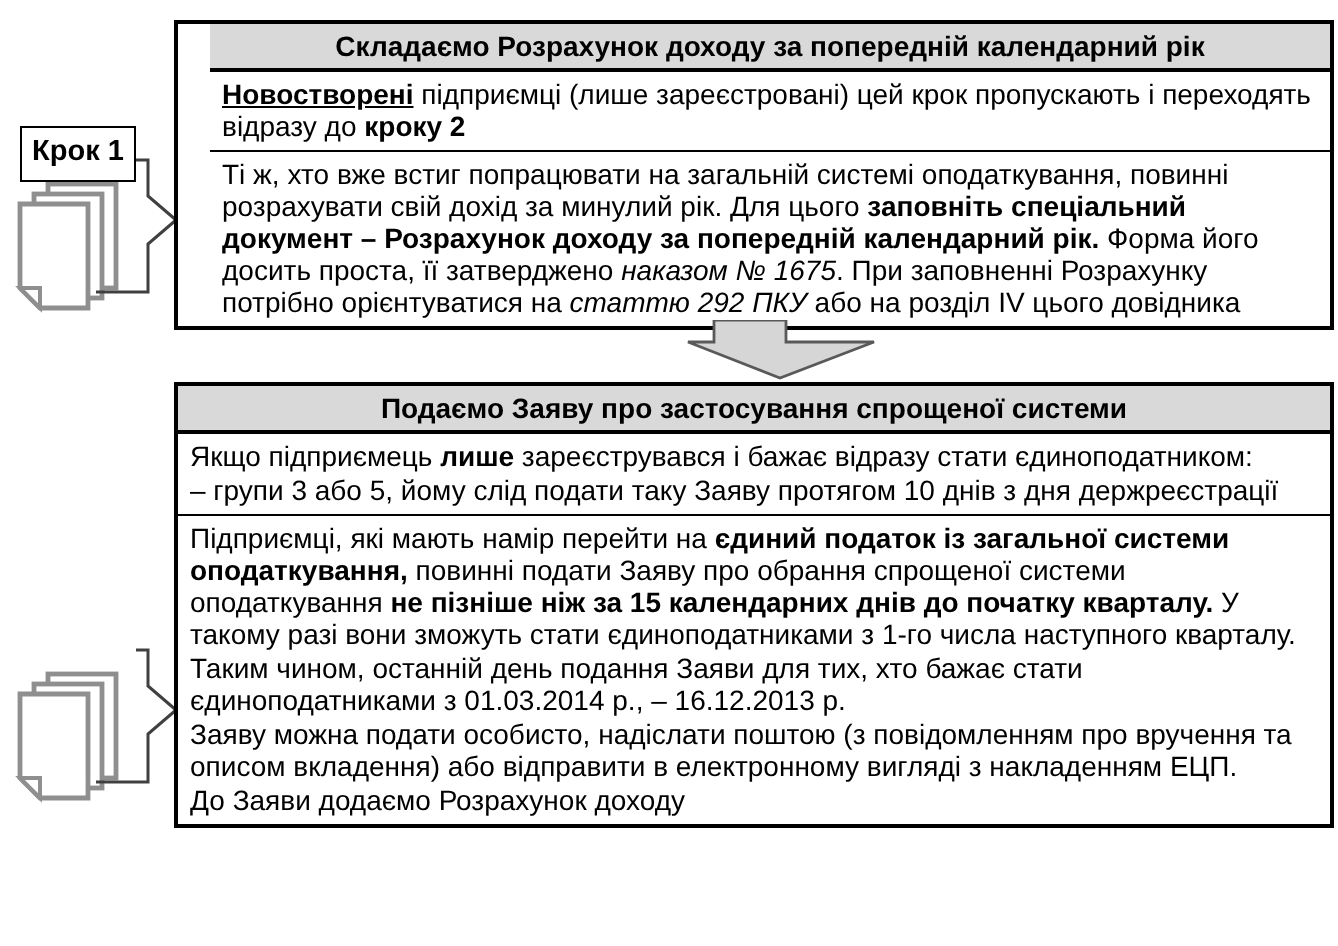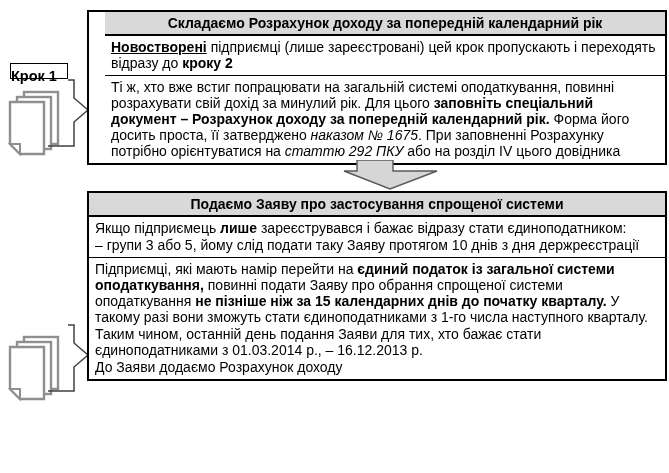--- a/index.html
+++ b/index.html
@@ -38,27 +38,28 @@
   }
   .para + .para{margin-top:1px;}
   .step-assembly{
     position:absolute;
     left:0;
     width:92px;height:108px;
   }
   .step-label{
     position:absolute;
     left:10px;top:5px;
-    width:58px;height:16px;
+    width:58px;height:28px;
     box-sizing:border-box;
     border:1.5px solid #000;
     background:#fff;
     font-weight:bold;
     font-size:14.5px;
     line-height:25px;
+    text-align:center;
   }
   .step-svg{position:absolute;left:0;top:0;}
   .down-arrow-svg{position:absolute;left:343px;top:160px;}
 </style>
 </head>
 <body>
 
 <div class="canvas">
 
   <div class="step-assembly" style="top:58px;">
@@ -108,17 +109,18 @@
 
   <div class="box" style="top:191px;">
     <div class="box-header">Подаємо Заяву про застосування спрощеної системи</div>
     <div class="box-cell">
         <div class="para"><span>Якщо підприємець </span><span style="font-weight: bold;">лише</span><span> зареєструвався і бажає відразу стати єдиноподатником:</span></div>
         <div class="para"><span>– групи 3 або 5, йому слід подати таку Заяву протягом 10 днів з дня держреєстрації</span></div>
       </div>
     <div class="box-cell">
         <div class="para"><span>Підприємці, які мають намір перейти на </span><span style="font-weight: bold;">єдиний податок із загальної системи оподаткування,</span><span> повинні подати Заяву про обрання спрощеної системи оподаткування </span><span style="font-weight: bold;">не пізніше ніж за 15 календарних днів до початку кварталу.</span><span> У такому разі вони зможуть стати єдиноподатниками з 1-го числа наступного кварталу.</span></div>
         <div class="para"><span>Таким чином, останній день подання Заяви для тих, хто бажає стати єдиноподатниками з 01.03.2014 р., – </span><span style="font-weight: normal;">16.12.2013 р.</span></div>
+        <div class="para"><span>Заяву можна подати особисто, надіслати поштою (з повідомленням про вручення та описом вкладення) або відправити в електронному вигляді з накладенням ЕЦП.</span></div>
         <div class="para"><span style="font-weight: normal;">До Заяви додаємо Розрахунок доходу</span></div>
       </div>
   </div>
 
 </div>
 
 </body></html>

